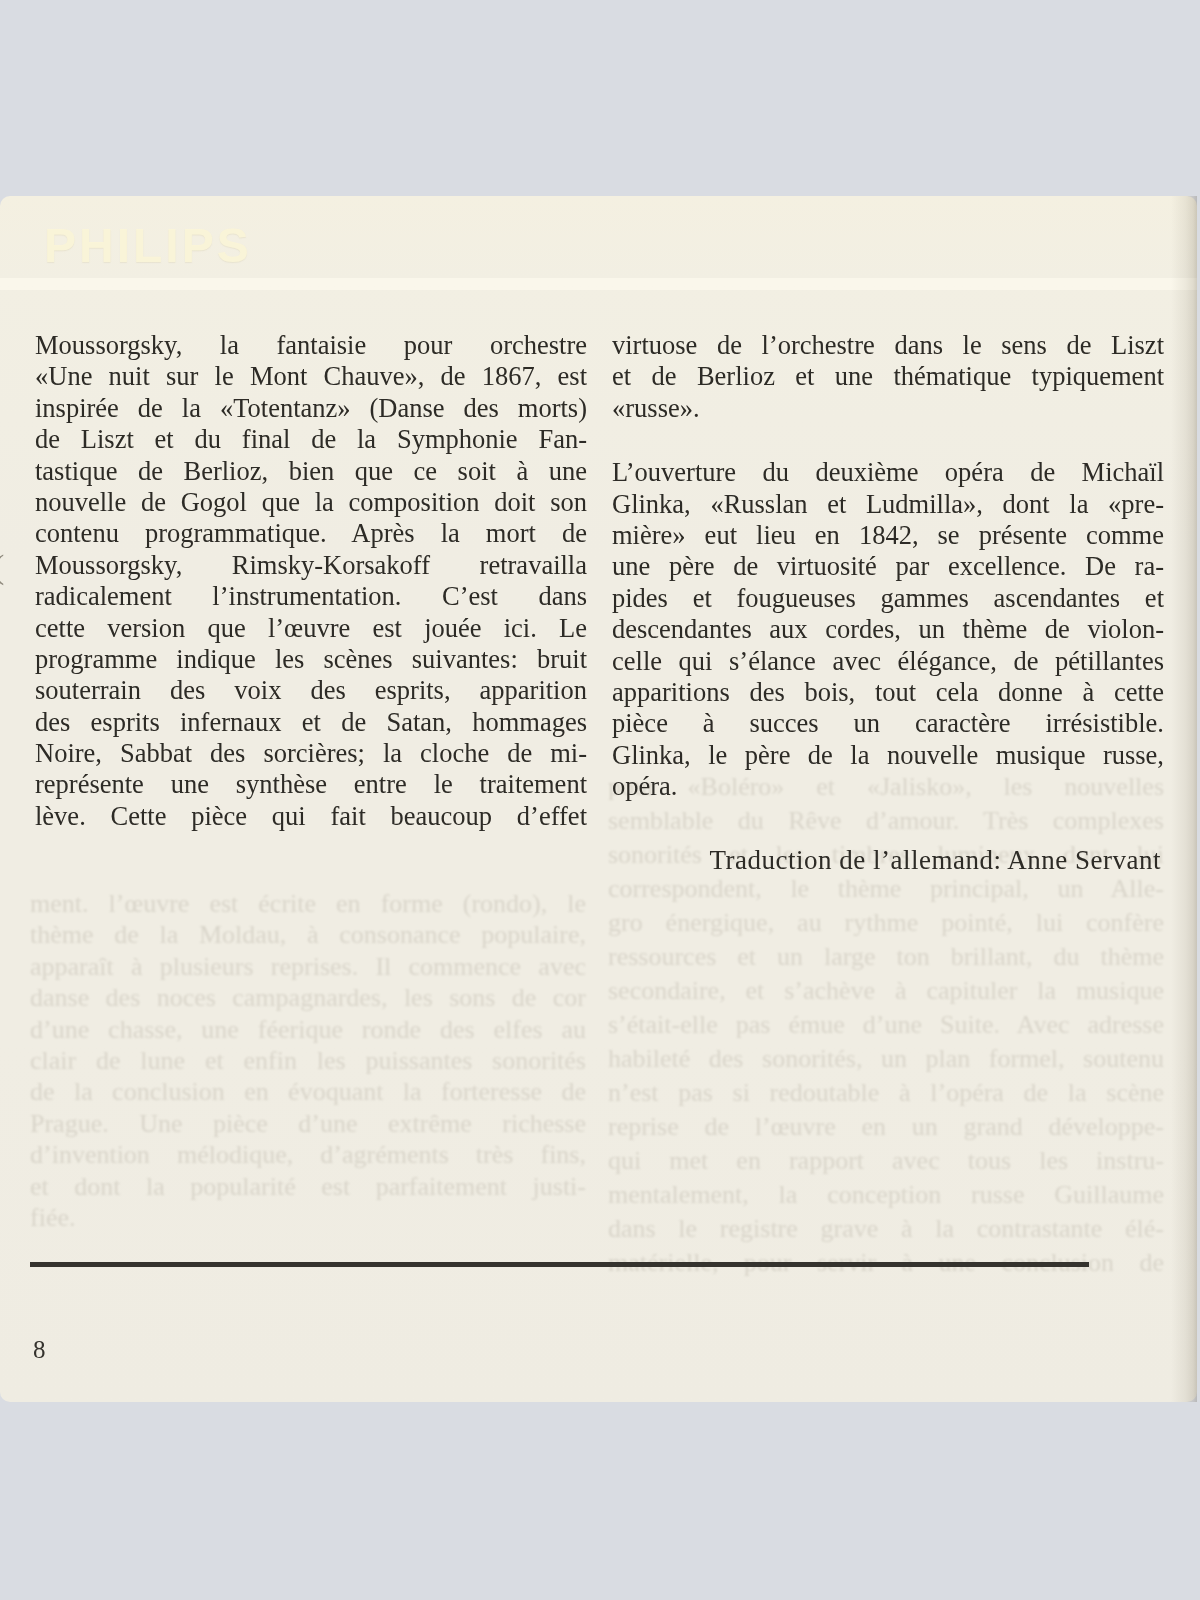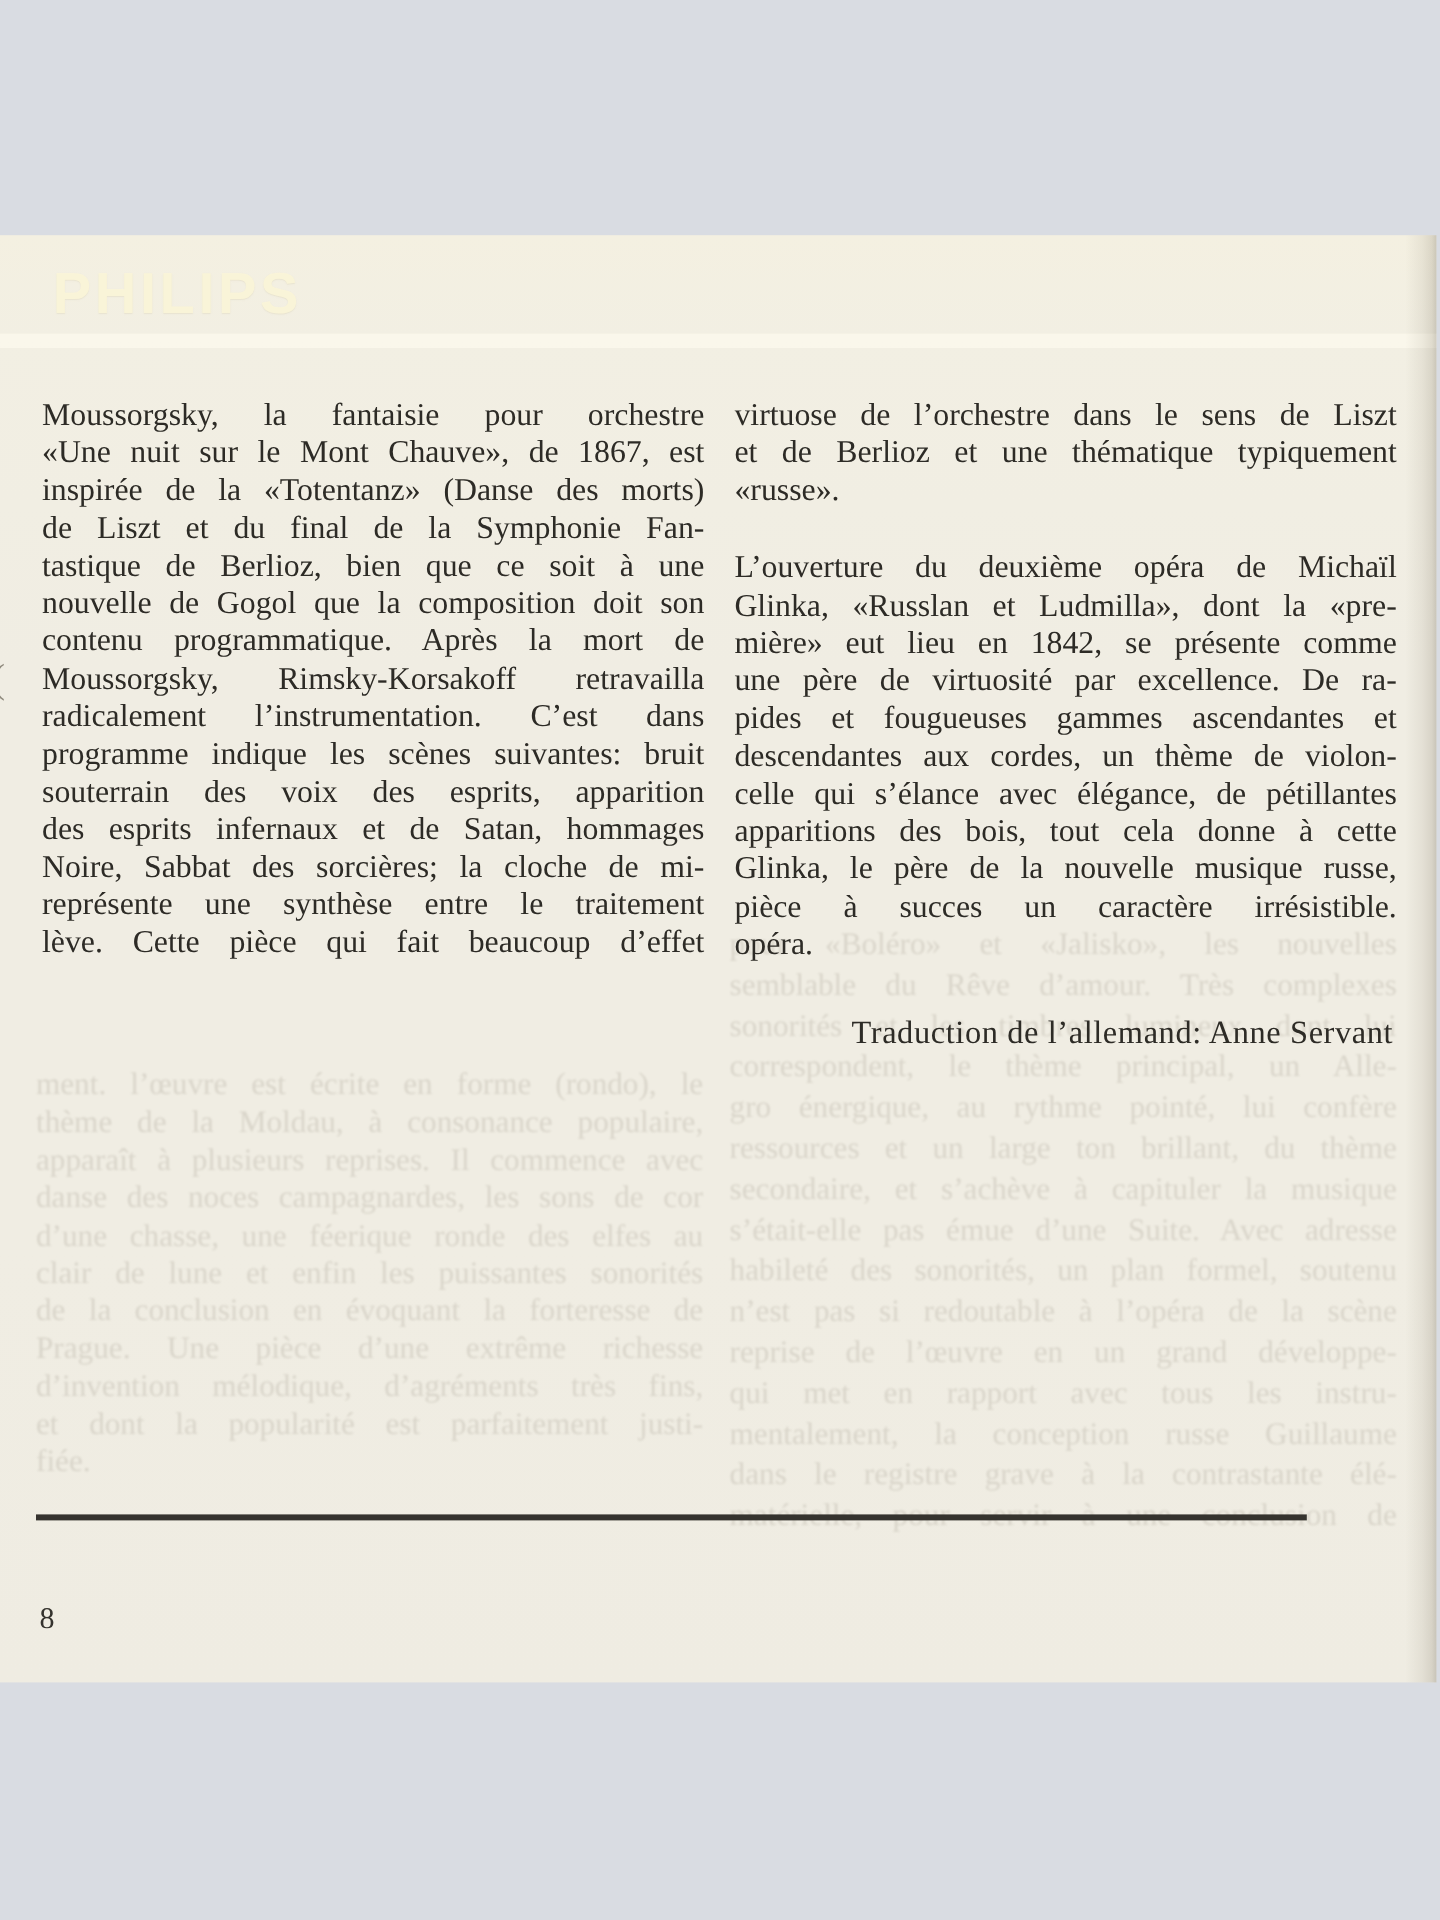--- a/index.html
+++ b/index.html
@@ -6,20 +6,21 @@
   body{
     width:1200px;height:1600px;
     background:#d9dce2;
     overflow:hidden;
     font-family:"Liberation Serif","DejaVu Serif",serif;
   }
   .canvas{position:relative;width:1200px;height:1600px;}
   .page{
     position:absolute;left:0;top:196px;width:1197px;height:1206px;
     background:linear-gradient(180deg,#f4f0e1 0%,#f2efe3 7%,#f0ede3 30%,#f0ede3 70%,#efece2 100%);
+    border-radius:10px;
   }
   .top-band{
     position:absolute;left:0;top:82px;width:100%;height:12px;
     background:rgba(255,252,240,.6);
   }
   .watermark{
     position:absolute;left:44px;top:22px;
     font-family:"Liberation Sans","DejaVu Sans",sans-serif;
     font-weight:800;font-size:48px;letter-spacing:3px;
     color:rgba(250,244,216,.95);
@@ -109,42 +110,43 @@
     <div class="col col-left">
         <div class="line">Moussorgsky, la fantaisie pour orchestre</div>
         <div class="line">«Une nuit sur le Mont Chauve», de 1867, est</div>
         <div class="line">inspirée de la «Totentanz» (Danse des morts)</div>
         <div class="line">de Liszt et du final de la Symphonie Fan-</div>
         <div class="line">tastique de Berlioz, bien que ce soit à une</div>
         <div class="line">nouvelle de Gogol que la composition doit son</div>
         <div class="line">contenu programmatique. Après la mort de</div>
         <div class="line">Moussorgsky, Rimsky-Korsakoff retravailla</div>
         <div class="line">radicalement l’instrumentation. C’est dans</div>
+        <div class="line">cette version que l’œuvre est jouée ici. Le</div>
         <div class="line">programme indique les scènes suivantes: bruit</div>
         <div class="line">souterrain des voix des esprits, apparition</div>
         <div class="line">des esprits infernaux et de Satan, hommages</div>
         <div class="line">Noire, Sabbat des sorcières; la cloche de mi-</div>
         <div class="line">représente une synthèse entre le traitement</div>
         <div class="line">lève. Cette pièce qui fait beaucoup d’effet</div>
       </div>
     <div class="col col-right">
         <div class="line">virtuose de l’orchestre dans le sens de Liszt</div>
         <div class="line">et de Berlioz et une thématique typiquement</div>
         <div class="line last">«russe».</div>
         <div class="line gap" style="height: 33px;"></div>
         <div class="line">L’ouverture du deuxième opéra de Michaïl</div>
         <div class="line">Glinka, «Russlan et Ludmilla», dont la «pre-</div>
         <div class="line">mière» eut lieu en 1842, se présente comme</div>
         <div class="line">une père de virtuosité par excellence. De ra-</div>
         <div class="line">pides et fougueuses gammes ascendantes et</div>
         <div class="line">descendantes aux cordes, un thème de violon-</div>
         <div class="line">celle qui s’élance avec élégance, de pétillantes</div>
         <div class="line">apparitions des bois, tout cela donne à cette</div>
+        <div class="line">pièce à succes un caractère irrésistible.</div>
         <div class="line">Glinka, le père de la nouvelle musique russe,</div>
-        <div class="line">pièce à succes un caractère irrésistible.</div>
         <div class="line last">opéra.</div>
       </div>
 
     <div class="credit">Traduction de l’allemand: Anne Servant</div>
     <div class="rule"></div>
     <div class="pagenum">8</div>
     <div class="left-mark">(</div>
     <div class="edge-shadow"></div>
   </div>
 </div>

